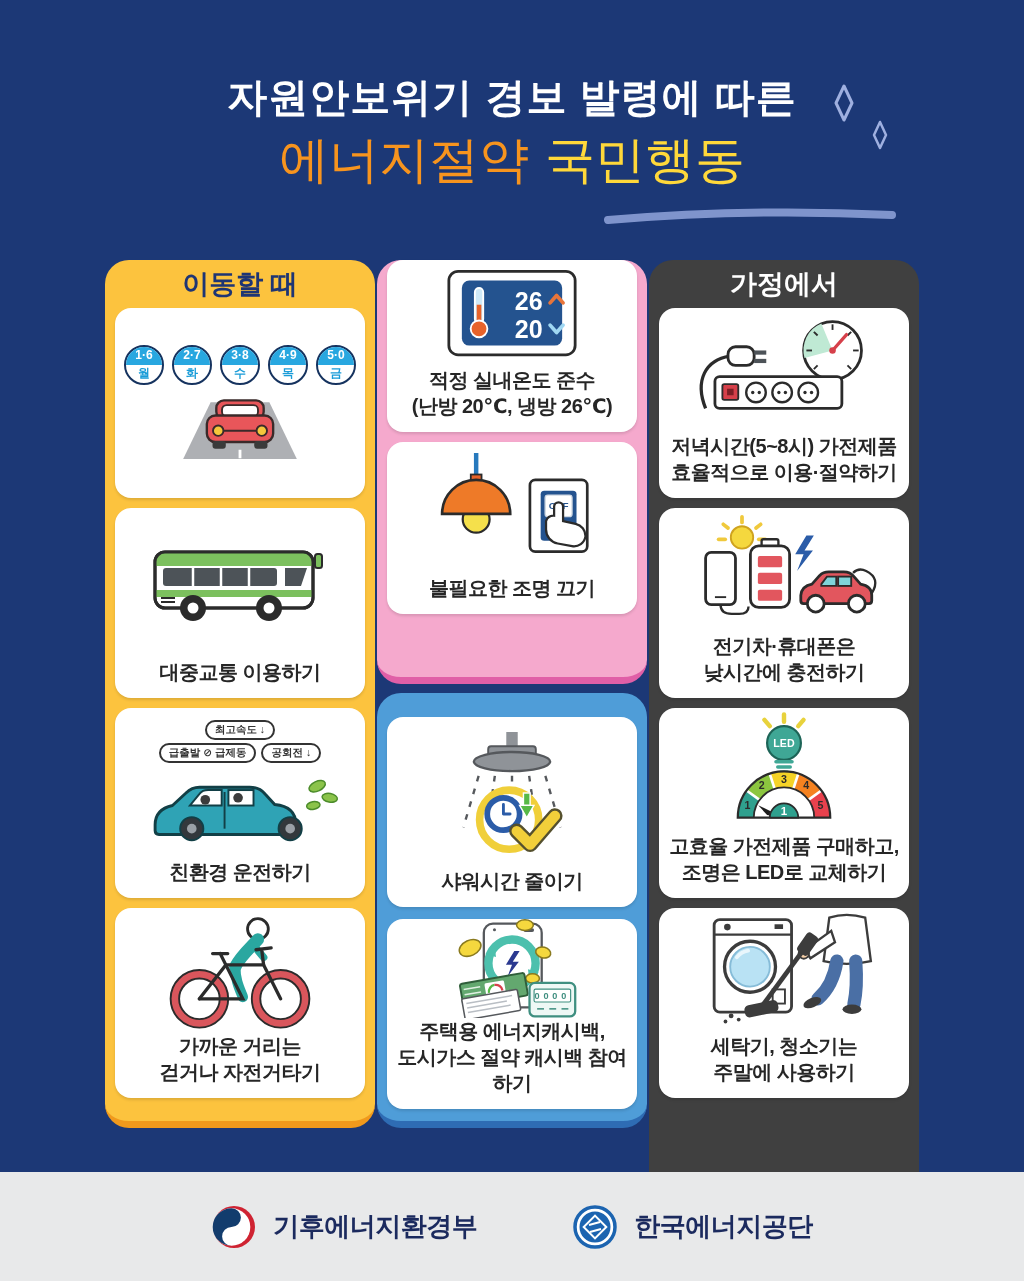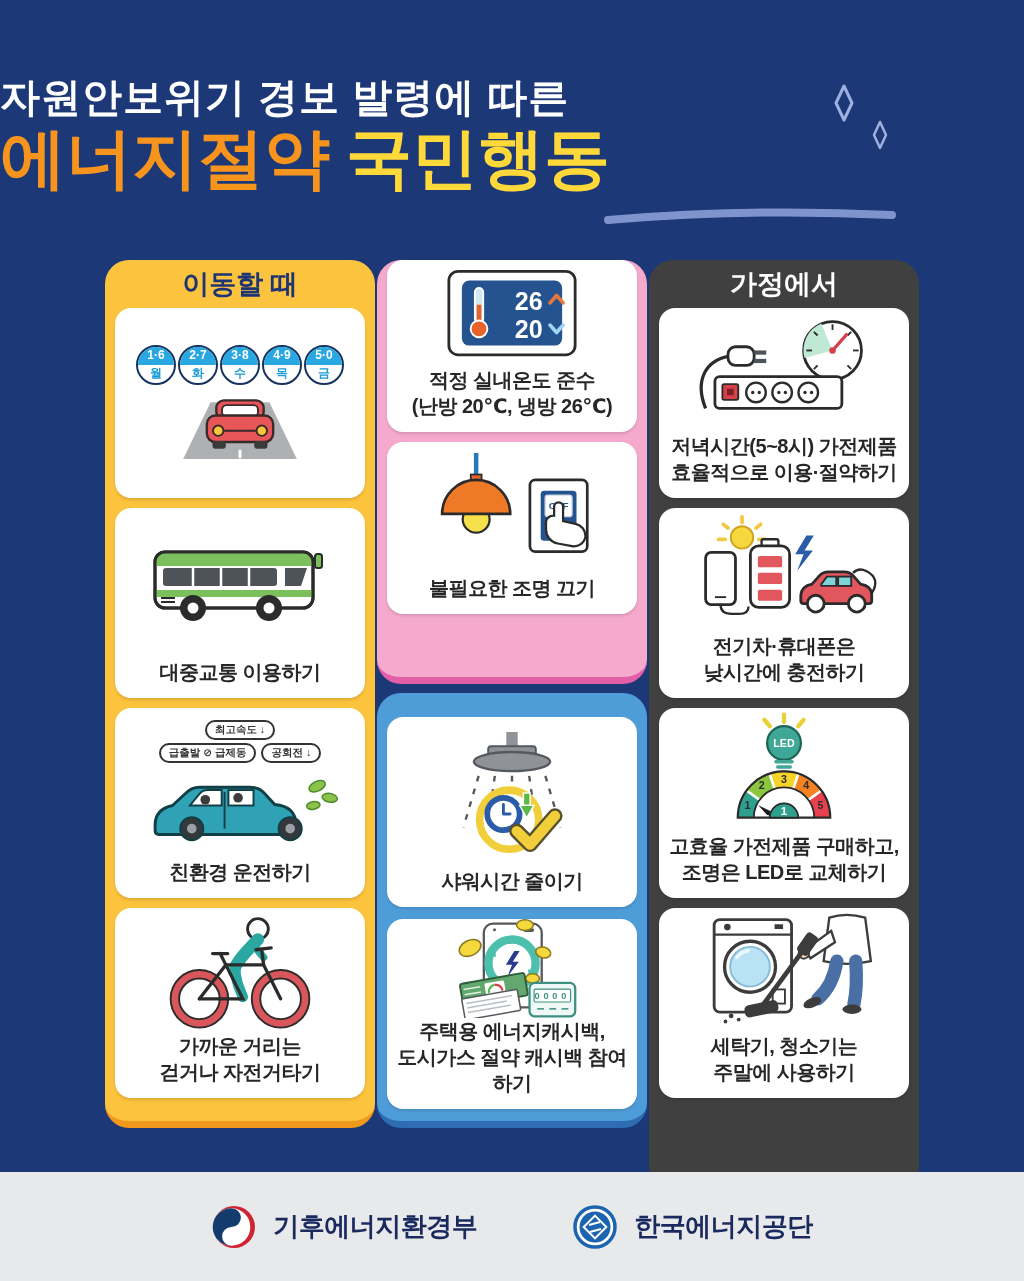--- a/index.html
+++ b/index.html
@@ -3,23 +3,23 @@
 <meta charset="utf-8">
 <style>
   html,body{margin:0;padding:0;}
   body{
     width:1024px;height:1281px;position:relative;overflow:hidden;
     background:#1c3876;
     font-family:"Liberation Sans","DejaVu Sans",sans-serif;
     -webkit-font-smoothing:antialiased;
   }
   
-  .title-block{position:absolute;top:70px;left:0;width:100%;text-align:left;}
+  .title-block{position:absolute;top:70px;left:0;width:100%;text-align:center;}
   .subtitle{color:#ffffff;font-size:40px;font-weight:800;letter-spacing:1px;}
-  .main-title{margin-top:0;font-size:66px;font-weight:700;letter-spacing:0px;line-height:1;}
+  .main-title{margin-top:10px;font-size:50px;font-weight:400;letter-spacing:0px;line-height:1;}
   .main-title .orange{color:#f7941e;}
   .main-title .yellow{color:#ffd83a;margin-left:16px;}
   .sparkles{position:absolute;right:120px;top:78px;}
   .underline-swoosh{position:absolute;left:600px;top:204px;}
   
   .columns{position:absolute;top:260px;left:105px;width:814px;height:868px;display:flex;gap:2px;}
   .panel{box-sizing:border-box;border-radius:24px;width:270px;}
   .panel-yellow{background:#fcc33e;border-bottom:7px solid #f0991c;height:868px;}
   .panel-pink{background:#f5a9cd;border-bottom:7px solid #e05fa7;height:424px;}
   .panel-blue{background:#404040;border-bottom:7px solid #2e6cb4;height:1112px;}
@@ -32,21 +32,21 @@
   .panel-pink .panel-header{color:#3c3a86;}
   .panel-blue .panel-header{color:#ffffff;}
   .cards{padding:0 10px;display:flex;flex-direction:column;gap:10px;}
   .card{background:#ffffff;border-radius:16px;height:190px;display:flex;flex-direction:column;
       box-shadow:0 2px 3px rgba(0,0,0,.12);}
   .card.short{height:172px;}
   .icon-area{flex:1;display:flex;flex-direction:column;align-items:center;justify-content:center;overflow:hidden;}
   .caption{padding:0 6px 13px;text-align:center;font-weight:700;font-size:20px;line-height:1.3;
       color:#262626;white-space:pre-line;letter-spacing:-0.5px;}
   
-  .day-row{display:flex;gap:2px;margin-bottom:4px;}
+  .day-row{display:flex;gap:8px;margin-bottom:4px;}
   .day-circle{width:40px;height:40px;border-radius:50%;border:2.5px solid #16335f;overflow:hidden;background:#fff;box-sizing:border-box;}
   .day-circle .num{display:block;height:50%;background:#28a7e0;color:#fff;font-size:12px;font-weight:800;text-align:center;line-height:17px;}
   .day-circle .day{display:block;height:50%;color:#1a9cd8;font-size:12px;font-weight:800;text-align:center;line-height:16px;}
   
   .bubbles{display:flex;flex-direction:column;align-items:center;gap:3px;margin-bottom:2px;}
   .bubble-row{display:flex;gap:5px;}
   .pill{border:2px solid #333;border-radius:999px;background:#fff;font-size:10.5px;font-weight:700;
       color:#333;padding:1px 8px;white-space:nowrap;}
   
   .footer{position:absolute;left:0;bottom:0;width:100%;height:109px;background:#e8e9ea;

